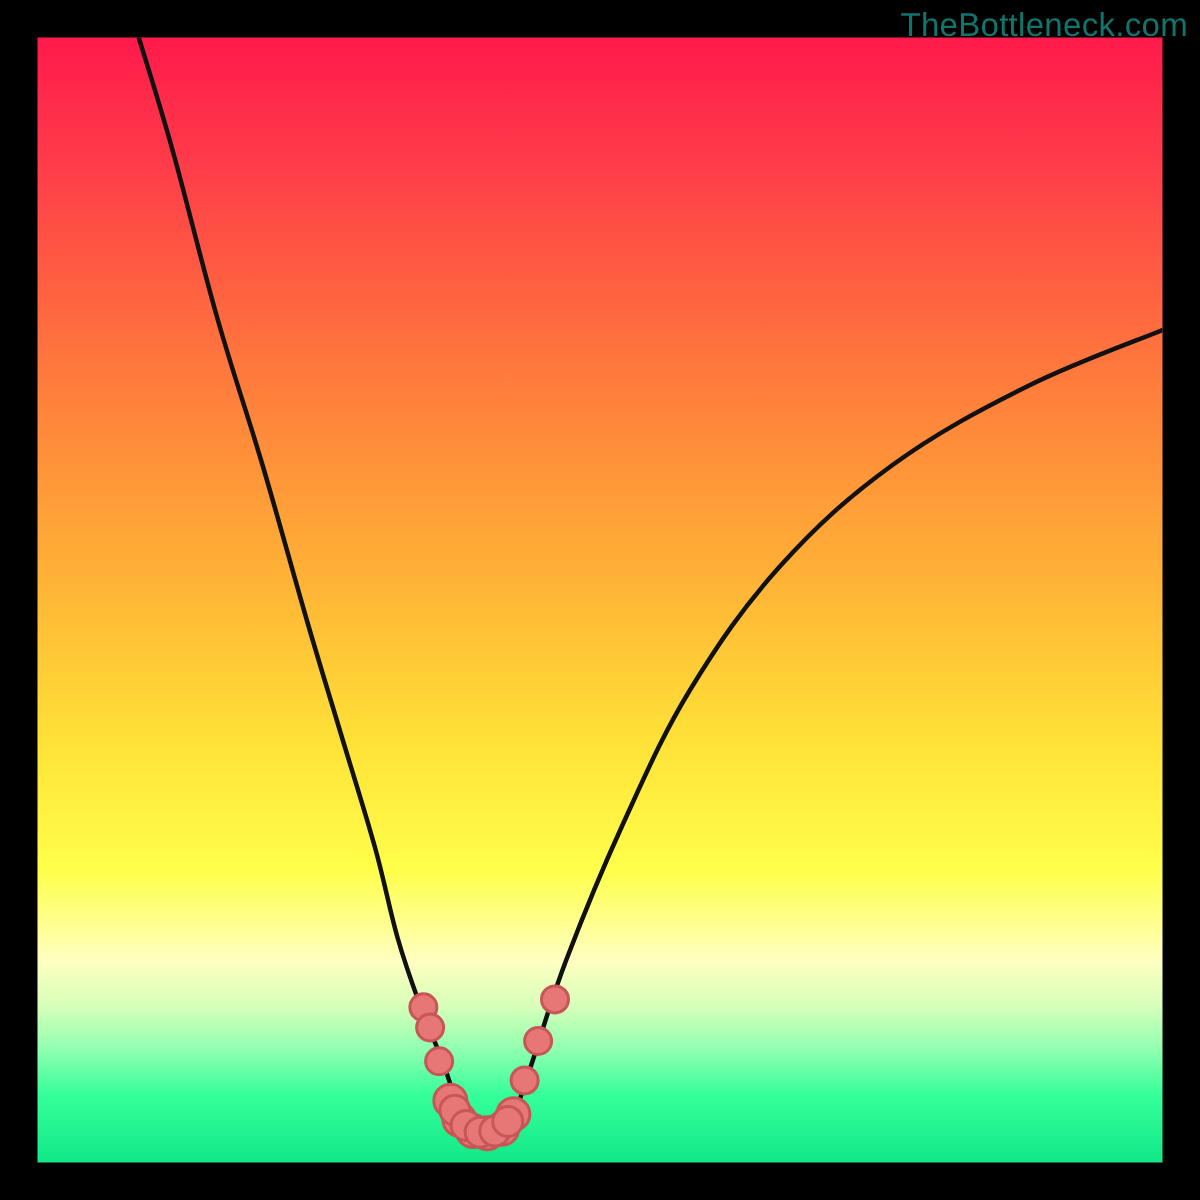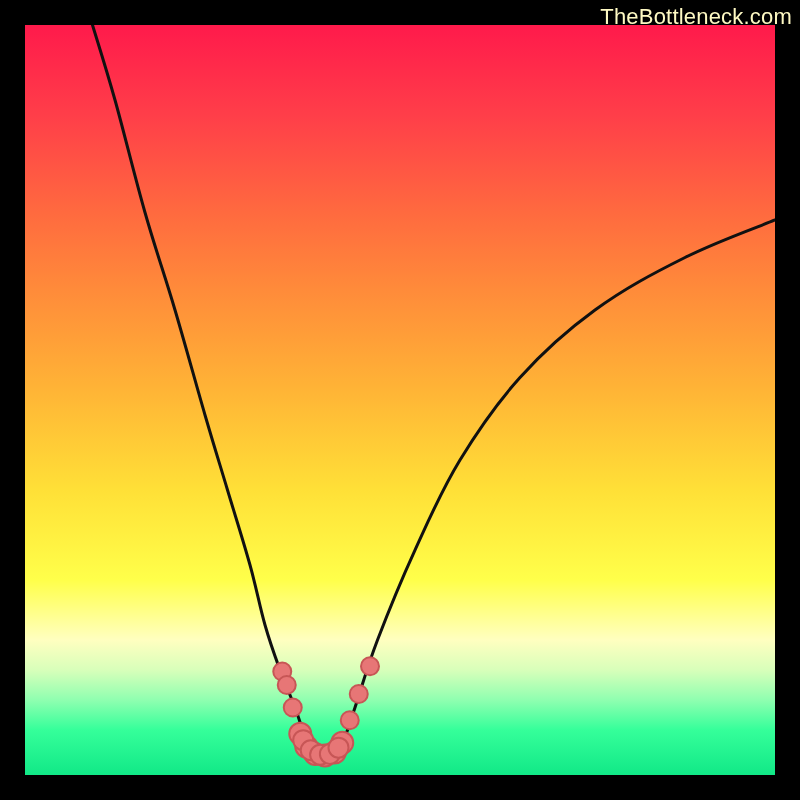--- a/index.html
+++ b/index.html
@@ -29,21 +29,21 @@
       #ffffc0 82%,
       #d8ffba 86%,
       #8fffb0 90%,
       #35ff9a 94%,
       #11e887 100%);
   }
   .watermark {
     position: absolute;
     top: 4px;
     right: 8px;
-    color: #fef9c3;
+    color: #0f766e;
     font-size: 22px;
     font-weight: 500;
     letter-spacing: 0.2px;
     z-index: 50;
     user-select: none;
     pointer-events: none;
   }
   svg.curves {
     position: absolute;
     left: 0;

